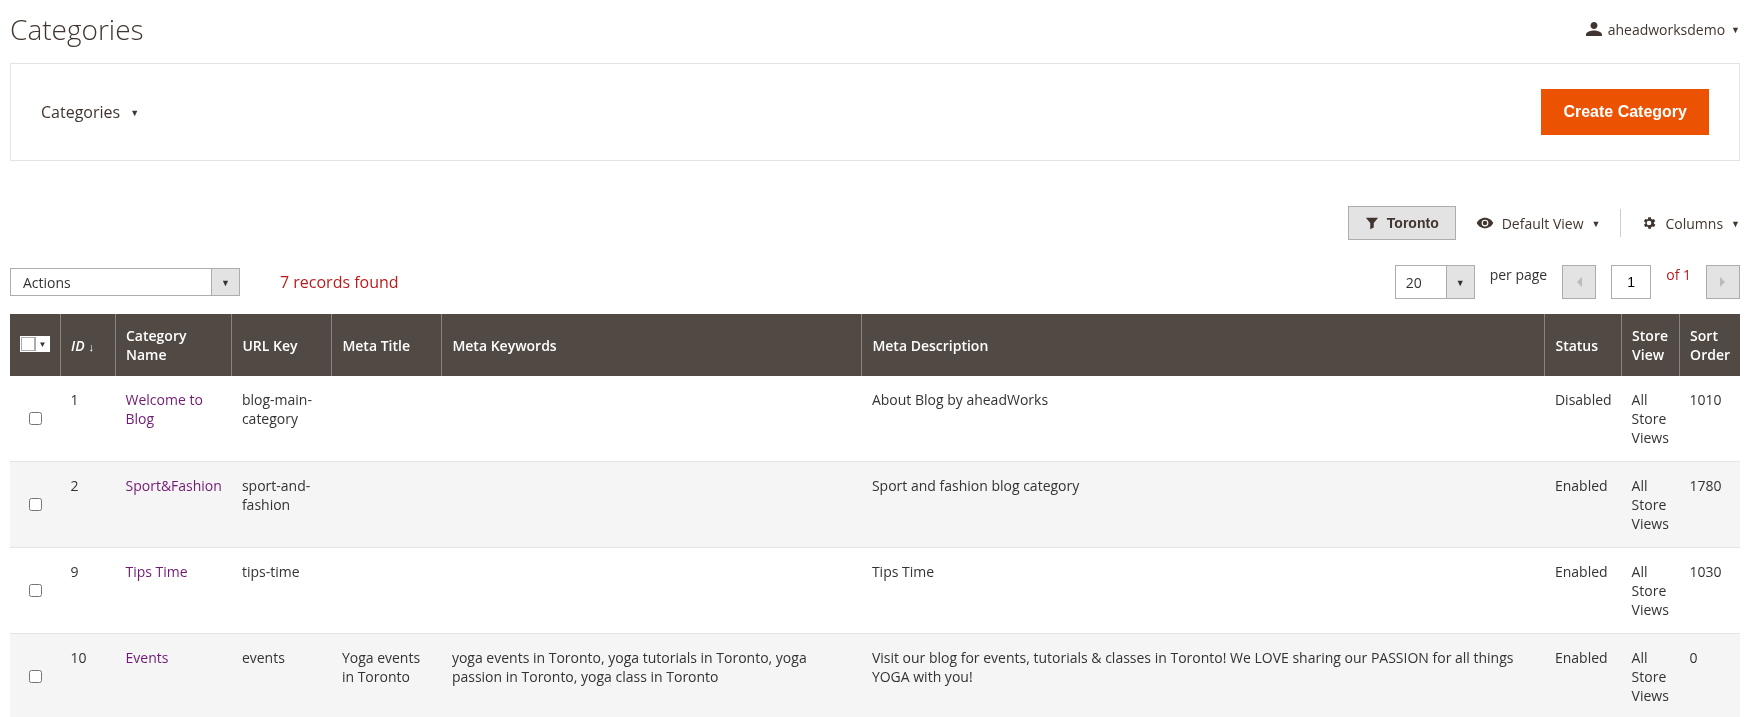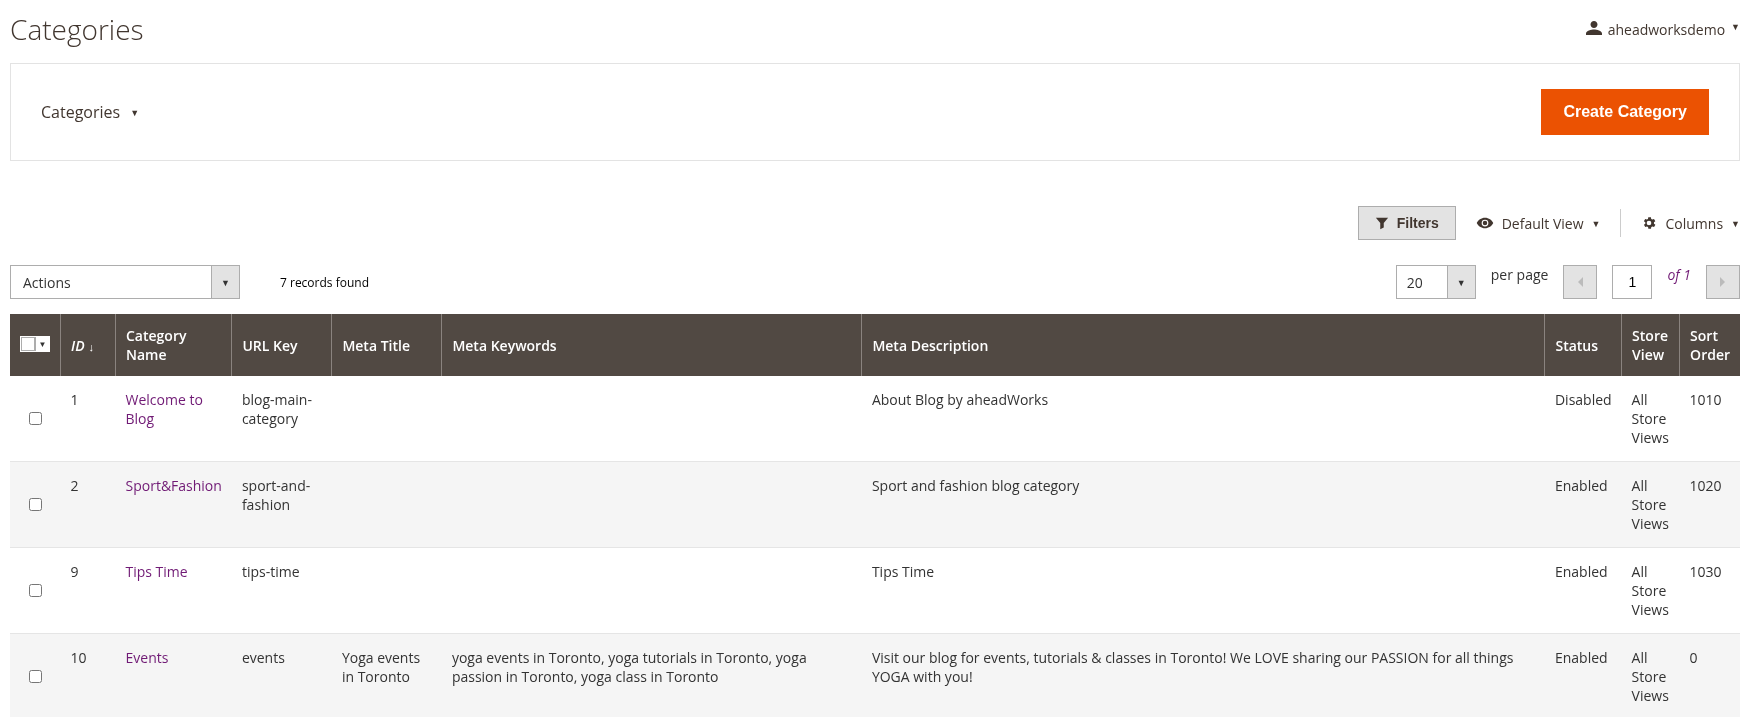--- a/index.html
+++ b/index.html
@@ -21,20 +21,21 @@
     padding: 10px 0 15px 0;
   }
   .page-title {
     font-size: 28px;
     font-weight: 300;
     color: #41362f;
     margin: 0;
   }
   .user-menu {
     display: flex;
+    align-items: center;
     gap: 6px;
     cursor: pointer;
     color: #41362f;
     font-size: 14px;
   }
   .user-icon {
     width: 16px;
     height: 16px;
     fill: #41362f;
   }
@@ -107,43 +108,43 @@
     padding: 5px 0 15px 0;
   }
   .actions-left {
     display: flex;
     align-items: center;
     gap: 40px;
   }
   .select-split {
     display: flex;
     border: 1px solid #adadad;
-    height: 34px;
+    height: 28px;
   }
   .select-main {
     padding: 0 12px;
     display: flex;
     align-items: center;
     width: 200px;
     font-size: 14px;
     color: #333;
     background:#fff;
   }
   .select-toggle {
     width: 28px;
     background: #e3e3e3;
     border-left: 1px solid #adadad;
     display: flex;
     align-items: center;
     justify-content: center;
     cursor: pointer;
   }
   .records-found {
-    color: #000000;
-    font-size: 12px;
+    color: #b91c1c;
+    font-size: 16px;
   }
   .pagination {
     display: flex;
     gap: 15px;
   }
   .per-page-box {
     display: flex;
     border: 1px solid #adadad;
     height: 34px;
   }
@@ -173,22 +174,21 @@
     cursor: default;
   }
   .page-input {
     width: 40px;
     height: 34px;
     border: 1px solid #adadad;
     text-align: center;
     font-size: 14px;
   }
   .of-label {
-    color: #701a75;
-    font-style: italic;
+    color: #b91c1c;
   }
   table.data-grid {
     width: 100%;
     border-collapse: collapse;
     table-layout: auto;
   }
   .data-grid thead th {
     background: #514943;
     color: #fff;
     text-align: left;
@@ -265,21 +265,21 @@
       <span class="caret">▼</span>
     </div>
     <button class="primary-btn">Create Category</button>
   </div>
 
   <div class="controls-row">
     <button class="filter-btn">
       <svg width="14" height="14" viewBox="0 0 16 16" fill="#41362f">
           <path d="M1 2h14l-5 6v5l-4 2v-7L1 2z"></path>
         </svg>
-      <span>Filters</span>
+      <span>Toronto</span>
     </button>
     <div class="view-btn">
       <svg width="18" height="18" viewBox="0 0 24 24" fill="#41362f">
           <path d="M12 5C7 5 2.7 8.1 1 12c1.7 3.9 6 7 11 7s9.3-3.1 11-7c-1.7-3.9-6-7-11-7zm0 11.5A4.5 4.5 0 1 1 16.5 12 4.5 4.5 0 0 1 12 16.5zM12 9a3 3 0 1 0 3 3 3 3 0 0 0-3-3z"></path>
         </svg>
       <span>Default View</span>
       <span class="caret">▼</span>
     </div>
     <div class="divider"></div>
     <div class="view-btn">
@@ -360,21 +360,21 @@
         <tr class="even">
           <td class="check-cell"><input type="checkbox" style=""></td>
           <td>2</td>
           <td><span class="link">Sport&amp;Fashion</span></td>
           <td>sport-and-fashion</td>
           <td></td>
           <td></td>
           <td>Sport and fashion blog category</td>
           <td>Enabled</td>
           <td>All Store Views</td>
-          <td>1020</td>
+          <td>1780</td>
         </tr>
         <tr>
           <td class="check-cell"><input type="checkbox" style=""></td>
           <td>9</td>
           <td><span class="link">Tips Time</span></td>
           <td>tips-time</td>
           <td></td>
           <td></td>
           <td>Tips Time</td>
           <td>Enabled</td>

